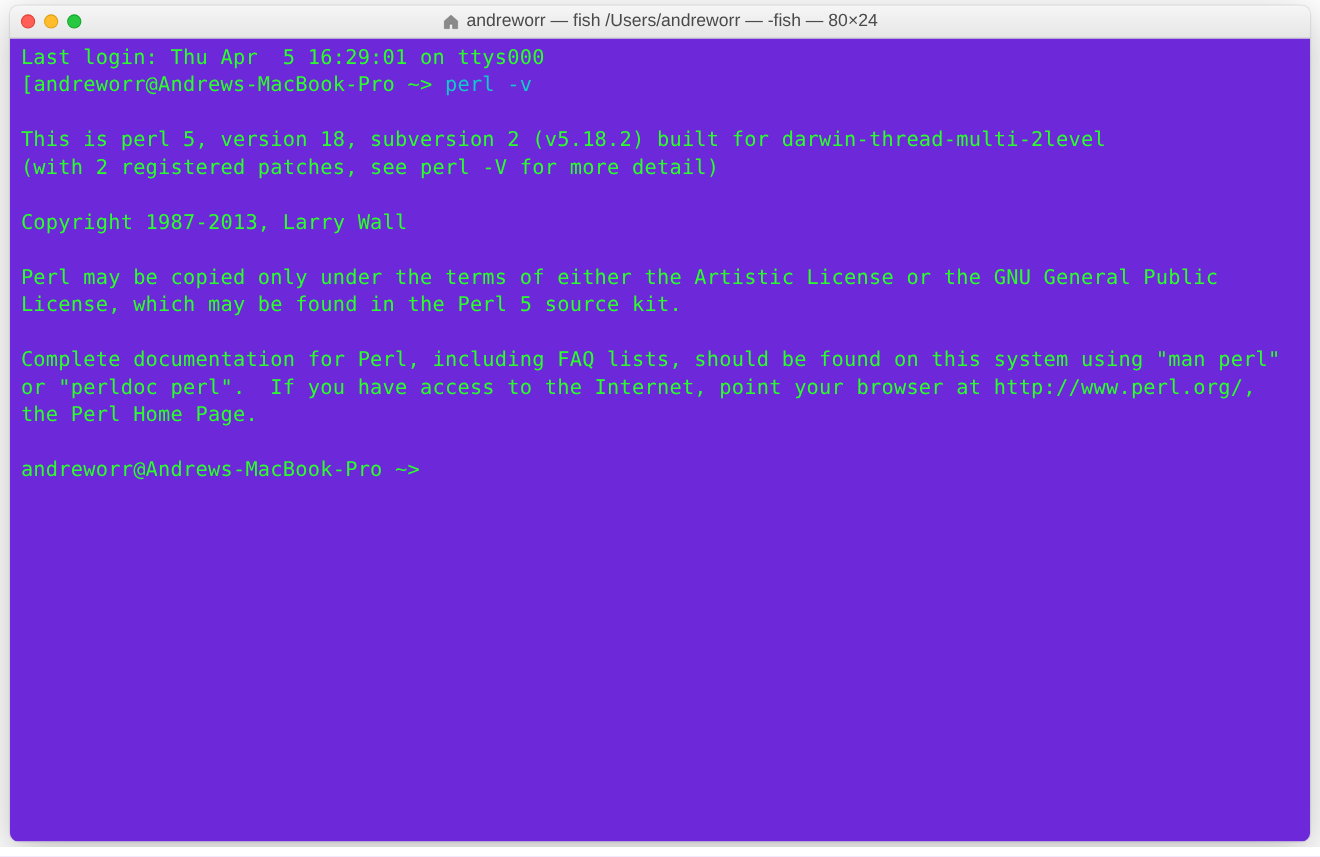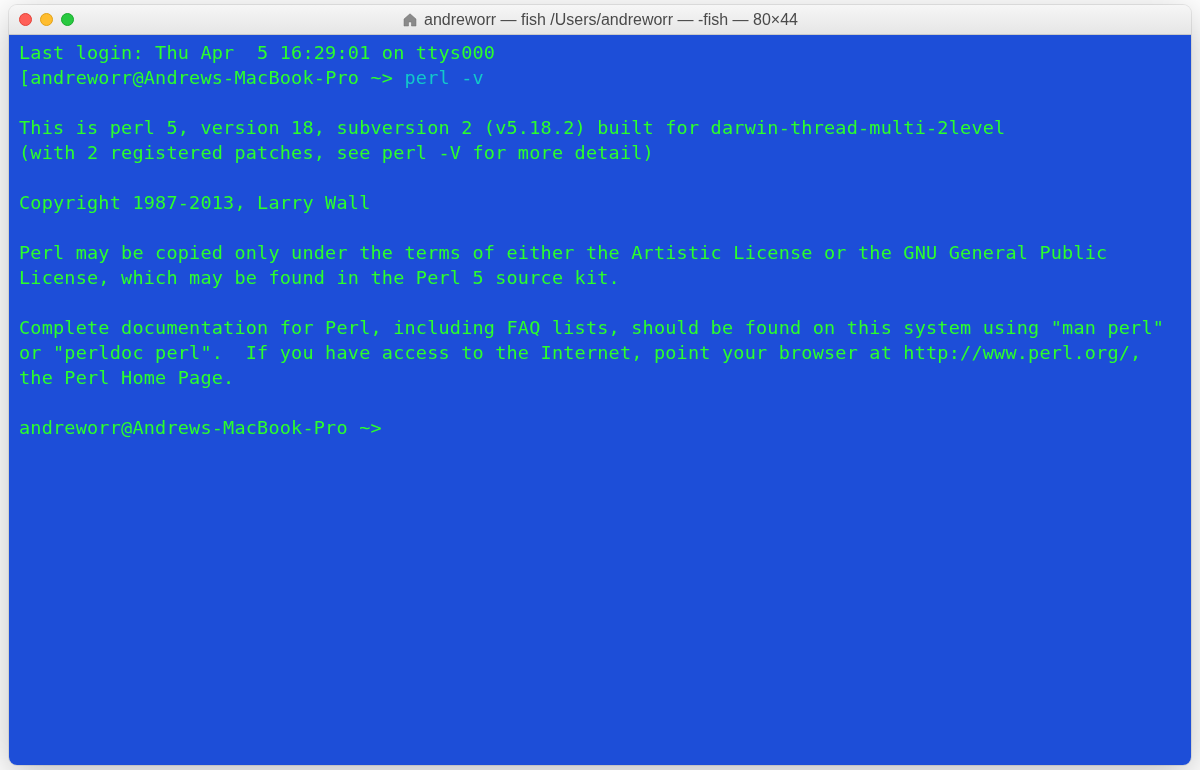--- a/index.html
+++ b/index.html
@@ -56,21 +56,21 @@
       font-weight: 400;
     }
     .home-icon {
       width: 16px;
       height: 16px;
       display: inline-flex;
       align-items: center;
       justify-content: center;
     }
     .terminal {
-      background: #1d4ed8;
+      background: #6d28d9;
       color: #2bff2b;
       font-family: "Menlo", "Monaco", "Consolas", monospace;
       font-size: 18.5px;
       line-height: 1.35;
       padding: 6px 10px 10px 10px;
       min-height: 730px;
       white-space: pre-wrap;
       word-break: break-word;
       letter-spacing: 0.2px;
     }
@@ -90,18 +90,18 @@
       <div class="light close"></div>
       <div class="light min"></div>
       <div class="light max"></div>
     </div>
     <div class="title-wrap">
       <span class="home-icon">
         <svg viewBox="0 0 16 16" width="16" height="16">
           <path d="M2 7 L8 1.8 L14 7 L14 14 L9.5 14 L9.5 10 L6.5 10 L6.5 14 L2 14 Z" fill="#8a8a8a" stroke="#6d6d6d" stroke-width="0.5"></path>
         </svg>
       </span>
-      <span>andreworr — fish  /Users/andreworr — -fish — 80×44</span>
+      <span>andreworr — fish  /Users/andreworr — -fish — 80×24</span>
     </div>
   </div>
 
   <div class="terminal"><span class="line">Last login: Thu Apr  5 16:29:01 on ttys000</span><span class="line"><span class="prompt-bracket">[</span><span class="prompt-host">andreworr@Andrews-MacBook-Pro </span><span class="prompt-arrow">~&gt; </span><span class="cmd-name">perl</span><span class="cmd-arg"> -v</span></span><span class="line">&nbsp;</span><span class="line">This is perl 5, version 18, subversion 2 (v5.18.2) built for darwin-thread-multi-2level</span><span class="line">(with 2 registered patches, see perl -V for more detail)</span><span class="line">&nbsp;</span><span class="line">Copyright 1987-2013, Larry Wall</span><span class="line">&nbsp;</span><span class="line">Perl may be copied only under the terms of either the Artistic License or the GNU General Public License, which may be found in the Perl 5 source kit.</span><span class="line">&nbsp;</span><span class="line">Complete documentation for Perl, including FAQ lists, should be found on this system using "man perl" or "perldoc perl".  If you have access to the Internet, point your browser at http://www.perl.org/, the Perl Home Page.</span><span class="line">&nbsp;</span><span class="line"><span class="prompt-host">andreworr@Andrews-MacBook-Pro </span><span class="prompt-arrow">~&gt;</span></span></div>
 </div>
 
 </body></html>

